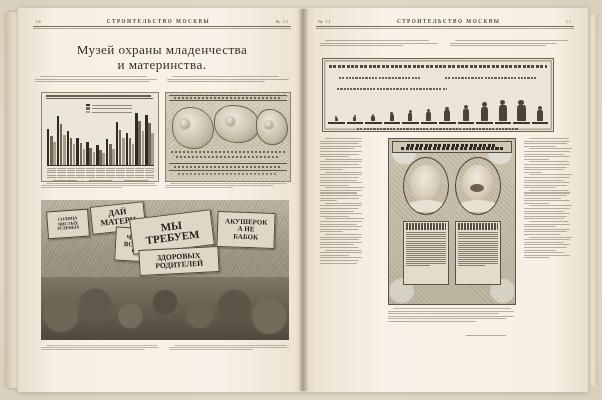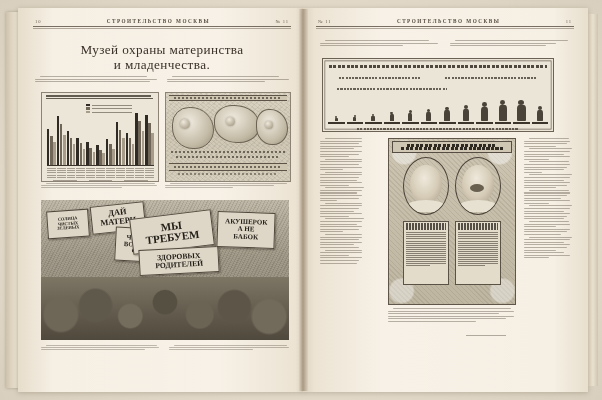--- a/index.html
+++ b/index.html
@@ -193,22 +193,22 @@
       <div class="rh-row">
         <span class="rh-num">10</span>
         <span class="rh-title">СТРОИТЕЛЬСТВО МОСКВЫ</span>
         <span class="rh-num">№ 11</span>
       </div>
       <div class="rule-thick"></div>
       <div class="rule-thin"></div>
     </div>
 
     <div class="headline">
-      <span>Музей охраны материнства</span>
-      <span>и младенчества.</span>
+      <span>Музей охраны младенчества</span>
+      <span>и материнства.</span>
     </div>
 
     <div class="col" style="left:2px;top:76px;width:122px">
       <div class="tline i s88"></div>
         <div class="tline s100"></div>
         <div class="tline s94"></div>
     </div>
     <div class="col" style="left:134px;top:76px;width:122px">
       <div class="tline i s88"></div>
         <div class="tline s100"></div>

